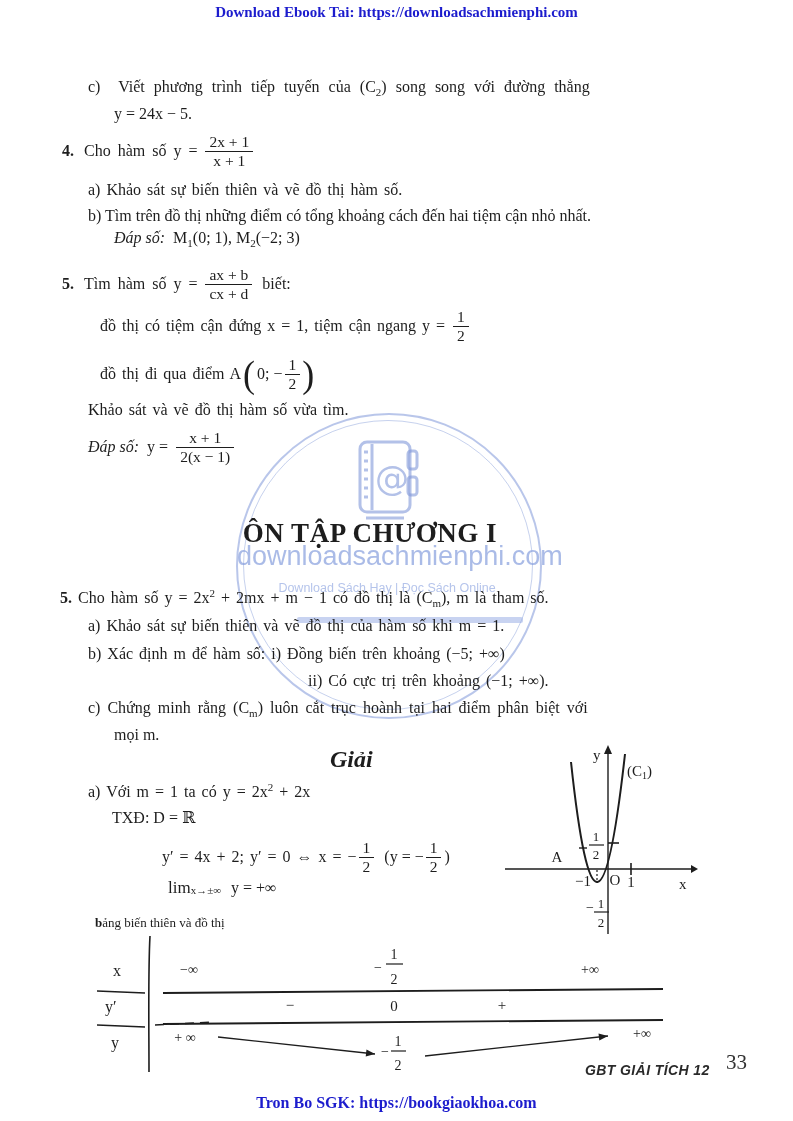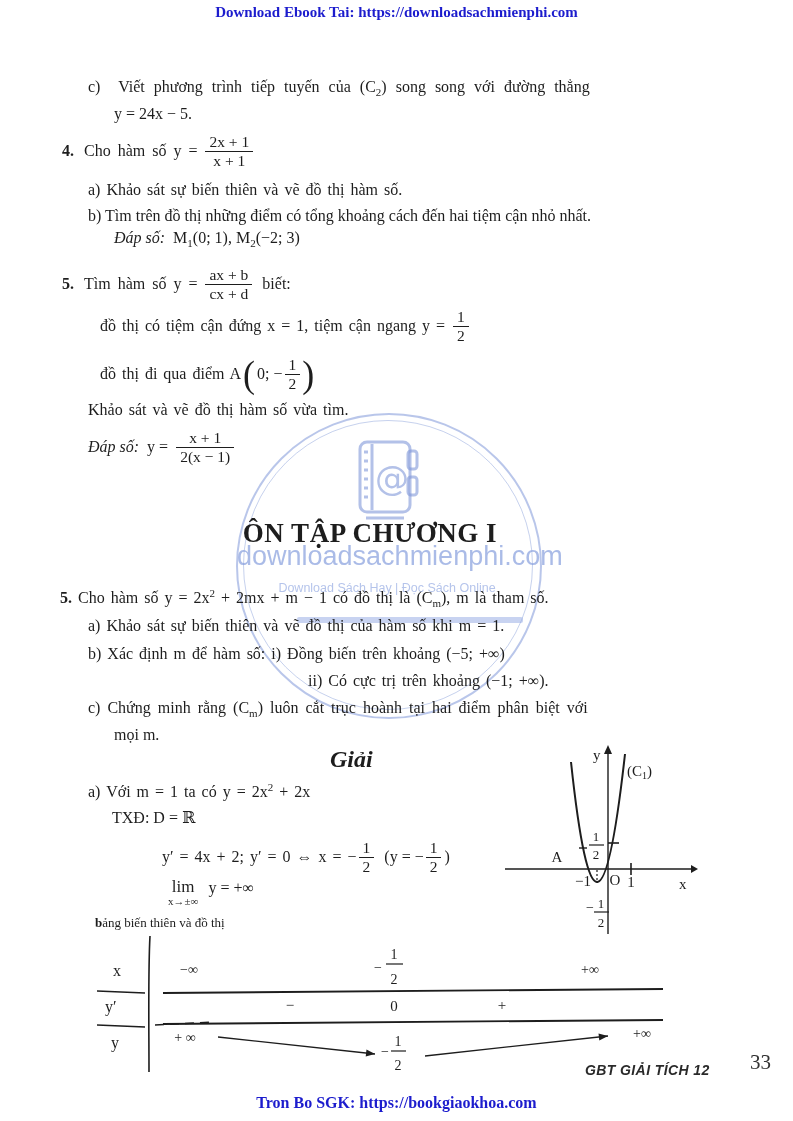--- a/index.html
+++ b/index.html
@@ -23,21 +23,21 @@
   
   .wm-ring{position:absolute;border-radius:50%;}
   .wm-url{position:absolute;font-family:"Liberation Sans","DejaVu Sans",sans-serif;
           color:rgba(130,155,220,.68);font-size:27px;text-align:center;}
   .wm-tag{position:absolute;font-family:"Liberation Sans","DejaVu Sans",sans-serif;
           color:rgba(135,160,222,.62);font-size:12.5px;text-align:center;}
   .wm-bar{position:absolute;background:rgba(145,168,228,.5);border-radius:2px;}
   .chapter{position:absolute;font-size:27px;font-weight:bold;letter-spacing:.5px;text-align:center;}
   .giai{position:absolute;font-size:24px;font-weight:bold;font-style:italic;}
   svg text{font-family:"Liberation Serif","DejaVu Serif","DejaVu Sans",serif;fill:#1d1d1d;}
-  .limcol{display:inline-flex;flex-direction:column;align-items:center;line-height:1;}
+  .limcol{display:inline-flex;flex-direction:row;align-items:flex-end;line-height:1;}
   .limcol .op{font-size:17px;}
   .limcol .sub{font-size:11px;margin-top:1px;}
   .book-footer{position:absolute;font-family:"Liberation Sans","DejaVu Sans",sans-serif;
           font-style:italic;font-weight:bold;font-size:14px;letter-spacing:.4px;color:#2a2a2a;}
   .page-num{position:absolute;font-size:21px;color:#333;}
 </style>
 </head>
 <body>
 
 <div class="page">
@@ -214,16 +214,16 @@
     <text x="300" y="124" font-size="14" text-anchor="middle">−</text>
     <text x="313" y="114" font-size="14" text-anchor="middle">1</text>
     <line x1="306" y1="119" x2="321" y2="119" stroke="#1d1d1d" stroke-width="1.2"></line>
     <text x="313" y="138" font-size="14" text-anchor="middle">2</text>
     <line x1="340" y1="124" x2="523" y2="104" stroke="#1d1d1d" stroke-width="1.3"></line>
     <polygon points="523,104 514.3,108.4 513.5,101.5" fill="#1d1d1d"></polygon>
     <text x="548" y="106" font-size="14">+∞</text>
   </svg>
 
   <div class="book-footer" style="left:585px;top:1062px;">GBT GIẢI TÍCH 12</div>
-  <div class="page-num" style="left:726px;top:1050px;margin-left:24px;">33</div>
+  <div class="page-num" style="left:726px;top:1050px;">33</div>
   <div class="t center link" style="top:1093px;font-size:16px;">Tron Bo SGK: https://bookgiaokhoa.com</div>
 
 </div>
 
 </body></html>

